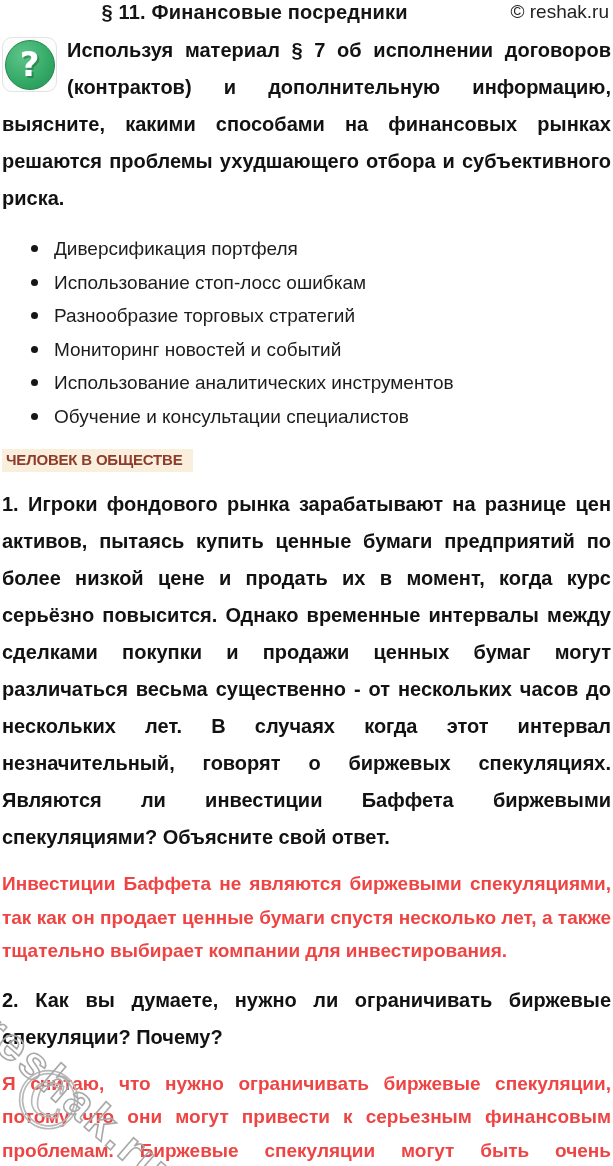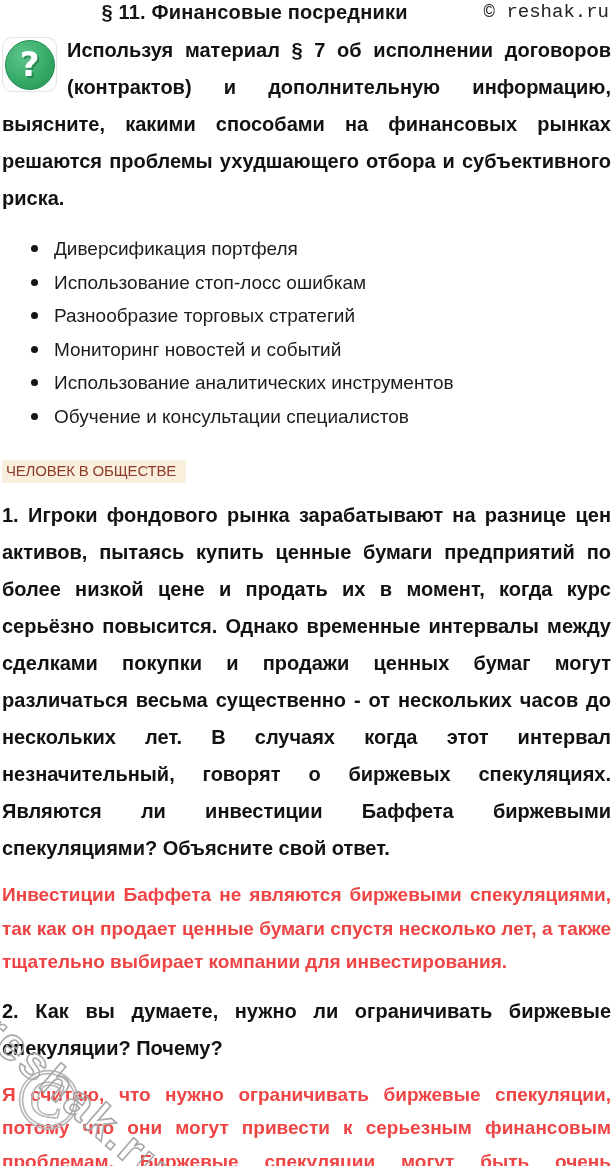--- a/index.html
+++ b/index.html
@@ -10,21 +10,21 @@
   }
   .page { position:relative; width:613px; height:1033px; padding:0 2px; box-sizing:border-box; }
 
   header { position:relative; height:26px; }
   .title {
     margin:0; text-align:center; font-size:20px; font-weight:bold;
     padding-right:104px; letter-spacing:0.2px; line-height:24px; color:#151515;
   }
   .copyright {
     position:absolute; right:2px; top:1px;
-    font-family:Liberation Mono, monospace; font-size:19px; color:#222;
+    font-family:Liberation Sans, sans-serif; font-size:19px; color:#222;
   }
 
   .qicon {
     float:left; width:55px; height:55px; margin:5px 10px 4px 0;
     border:1px solid #e3e3e3; border-radius:10px; background:#fdfdfd;
     display:flex; align-items:center; justify-content:center;
     box-sizing:border-box;
   }
   .qcircle {
     width:48px; height:48px; border-radius:50%;
@@ -38,32 +38,32 @@
     text-shadow:2px 2px 0 rgba(22,92,52,0.45);
     transform:translateY(-1px);
   }
 
   .task-text {
     margin:6px 0 0; font-weight:bold; font-size:20px; line-height:37px;
     text-align:justify; color:#121212;
   }
 
   ul.bullets {
-    margin:15px 0 11px; padding:0 0 0 52px; list-style:none;
+    margin:15px 0 0; padding:0 0 0 52px; list-style:none;
     font-size:19px; line-height:33.5px; color:#1c1c1c;
   }
   ul.bullets li { position:relative; }
   ul.bullets li::before {
     content:""; position:absolute; left:-23px; top:13px;
     width:7px; height:7px; border-radius:50%; background:#161616;
   }
 
   .badge {
     display:inline-block; margin:16px 0 0; background:#f9efdc; color:#8e3b2b;
-    font-weight:normal; font-size:15px; letter-spacing:-0.2px;
+    font-weight:bold; font-size:15px; letter-spacing:-0.2px;
     padding:2px 10px 3px 4px; line-height:18px;
   }
 
   .question {
     margin:14px 0 0; font-weight:bold; font-size:20px; line-height:37px;
     text-align:justify; color:#121212;
   }
   .answer {
     margin:11px 0 0; font-size:19px; line-height:33.5px;
     text-align:justify; color:#ef4444;font-weight:bold;

